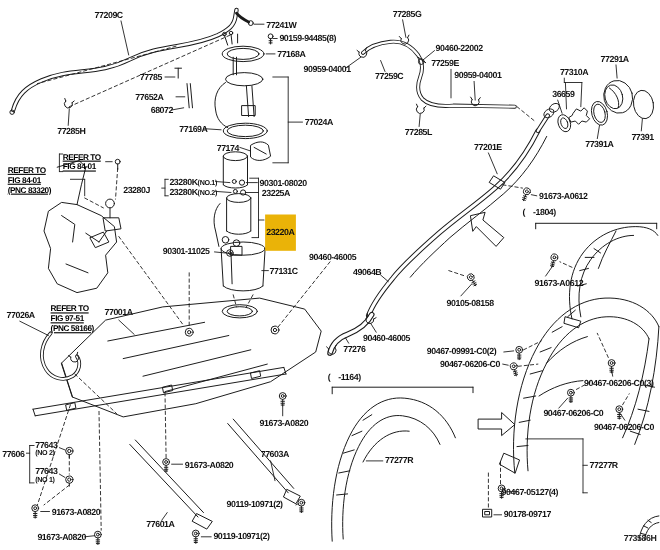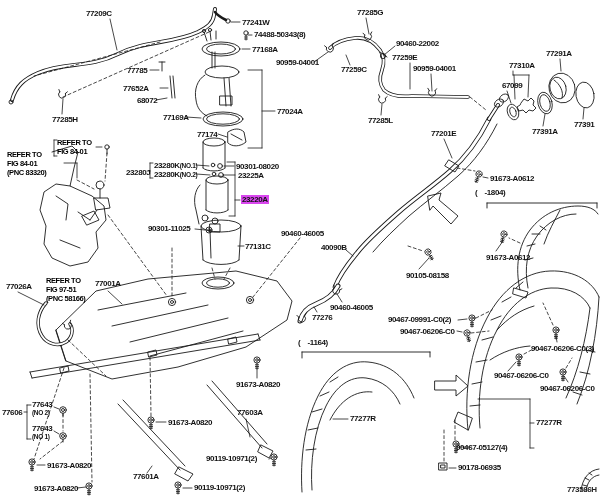--- a/index.html
+++ b/index.html
@@ -2,22 +2,22 @@
 <html><head>
 <meta charset="utf-8">
 <style>
   html,body{margin:0;padding:0;background:#fff;}
   #stage{position:relative;width:600px;height:500px;background:#ffffff;overflow:hidden;
          font-family:"Liberation Sans",sans-serif;}
   #art{position:absolute;left:0;top:0;}
   .lbl{position:absolute;font:bold 8px/9px "Liberation Sans",sans-serif;
        letter-spacing:-0.4px;color:#111;white-space:pre;}
   .sub{font:bold 6.5px/7px "Liberation Sans",sans-serif;letter-spacing:-0.3px;}
-  .note{font:bold 7.5px/9px "Liberation Sans",sans-serif;letter-spacing:-0.4px;}
-  .hl{background:#d946ef;padding:0 1px;text-align:center;}
+  .note{font:bold 7.5px/9px "Liberation Sans",sans-serif;letter-spacing:-0.4px;text-decoration:underline;}
+  .hl{background:#eab308;padding:12px 1px;text-align:center;}
   .code{color:#222;}
   svg *{vector-effect:non-scaling-stroke;}
 </style>
 </head>
 <body>
 
 <div id="stage">
 
 <svg id="art" width="600" height="500" viewBox="0 0 600 500" stroke="#1a1a1a" fill="none" stroke-width="0.9" stroke-linecap="round" stroke-linejoin="round">
 
@@ -254,42 +254,42 @@
     <path d="M68,340 L106,376 M150,357 L151,416 M64,368 L34,459 M90,374 L92,482"></path>
     <path d="M63,414 L63,431 M63,441 L40,459"></path>
     <path d="M457,168 L475,171 M520,243 L509,238"></path>
     <path d="M476,318 L492,310 M471,333 L489,331 M553,325 L543,303 M524,354 L537,347 M566,368 L572,358"></path>
     <path d="M444,430 L444,462 M455,420 L455,440 M470,97 L486,110 M408,246 L423,251"></path>
   </g>
 </svg>
 
   <div class="lbl" style="left:86px;top:9px">77209C</div>
   <div class="lbl" style="left:242px;top:18px">77241W</div>
-  <div class="lbl" style="left:254px;top:30px">74488-50343(8)</div>
+  <div class="lbl" style="left:254px;top:30px">90159-94485(8)</div>
   <div class="lbl" style="left:252px;top:45px">77168A</div>
   <div class="lbl" style="left:276px;top:58px">90959-04001</div>
   <div class="lbl" style="left:127px;top:66px">77785</div>
   <div class="lbl" style="left:123px;top:84px">77652A</div>
   <div class="lbl" style="left:137px;top:96px">68072</div>
   <div class="lbl" style="left:163px;top:113px">77169A</div>
   <div class="lbl" style="left:52px;top:115px">77285H</div>
   <div class="lbl" style="left:197px;top:130px">77174</div>
   <div class="lbl" style="left:277px;top:107px">77024A</div>
 
   <div class="note" style="position:absolute;left:57px;top:138px">
     <div>REFER TO</div>
       <div>FIG 84-01</div>
   </div>
   <div class="note" style="position:absolute;left:7px;top:150px">
     <div>REFER TO</div>
       <div>FIG 84-01</div>
       <div>(PNC 83320)</div>
   </div>
 
-  <div class="lbl" style="left:126px;top:168px">23280J</div>
+  <div class="lbl" style="left:112px;top:168px">23280J</div>
   <div class="lbl" style="left:154px;top:161px"><span>23280K</span><span class="sub">(NO.1)</span></div>
   <div class="lbl" style="left:154px;top:170px"><span>23280K</span><span class="sub">(NO.2)</span></div>
   <div class="lbl" style="left:236px;top:162px">90301-08020</div>
   <div class="lbl" style="left:238px;top:171px">23225A</div>
   <div class="lbl hl" style="left:241px;top:195px">23220A</div>
   <div class="lbl" style="left:148px;top:224px">90301-11025</div>
   <div class="lbl" style="left:245px;top:242px">77131C</div>
   <div class="lbl" style="left:281px;top:229px">90460-46005</div>
   <div class="lbl" style="left:6px;top:282px">77026A</div>
 
@@ -303,45 +303,45 @@
 
   <div class="lbl" style="left:357px;top:8px">77285G</div>
   <div class="lbl" style="left:396px;top:39px">90460-22002</div>
   <div class="lbl" style="left:392px;top:53px">77259E</div>
   <div class="lbl" style="left:413px;top:64px">90959-04001</div>
   <div class="lbl" style="left:341px;top:65px">77259C</div>
   <div class="lbl" style="left:368px;top:116px">77285L</div>
 
   <div class="lbl" style="left:546px;top:49px">77291A</div>
   <div class="lbl" style="left:509px;top:61px">77310A</div>
-  <div class="lbl" style="left:502px;top:81px">67099</div>
+  <div class="lbl" style="left:502px;top:81px">36659</div>
   <div class="lbl" style="left:532px;top:127px">77391A</div>
   <div class="lbl" style="left:574px;top:120px">77391</div>
   <div class="lbl" style="left:431px;top:129px">77201E</div>
 
   <div class="lbl" style="left:490px;top:174px">91673-A0612</div>
   <div class="lbl" style="left:475px;top:188px">(    -1804)</div>
   <div class="lbl" style="left:486px;top:253px">91673-A0612</div>
 
-  <div class="lbl" style="left:321px;top:243px">40090B</div>
+  <div class="lbl" style="left:321px;top:243px">49064B</div>
   <div class="lbl" style="left:406px;top:271px">90105-08158</div>
   <div class="lbl" style="left:330px;top:303px">90460-46005</div>
   <div class="lbl" style="left:312px;top:313px">77276</div>
   <div class="lbl" style="left:298px;top:338px">(    -1164)</div>
 
   <div class="lbl" style="left:388px;top:315px">90467-09991-C0(2)</div>
   <div class="lbl" style="left:400px;top:327px">90467-06206-C0</div>
   <div class="lbl" style="left:531px;top:344px">90467-06206-C0(3)</div>
   <div class="lbl" style="left:494px;top:371px">90467-06206-C0</div>
   <div class="lbl" style="left:540px;top:384px">90467-06206-C0</div>
 
   <div class="lbl" style="left:350px;top:414px">77277R</div>
   <div class="lbl" style="left:536px;top:418px">77277R</div>
   <div class="lbl" style="left:456px;top:443px">90467-05127(4)</div>
-  <div class="lbl" style="left:458px;top:463px">90178-06935</div>
+  <div class="lbl" style="left:458px;top:463px">90178-09717</div>
 
   <div class="lbl" style="left:236px;top:380px">91673-A0820</div>
   <div class="lbl" style="left:168px;top:418px">91673-A0820</div>
   <div class="lbl" style="left:47px;top:461px">91673-A0820</div>
   <div class="lbl" style="left:34px;top:484px">91673-A0820</div>
   <div class="lbl" style="left:133px;top:472px">77601A</div>
   <div class="lbl" style="left:206px;top:454px">90119-10971(2)</div>
   <div class="lbl" style="left:194px;top:483px">90119-10971(2)</div>
   <div class="lbl" style="left:237px;top:408px">77603A</div>
 

